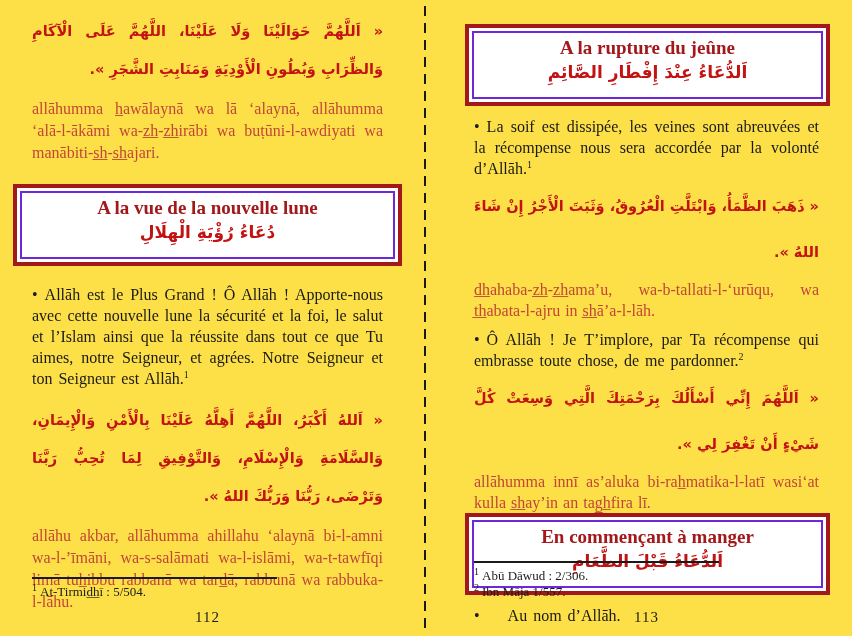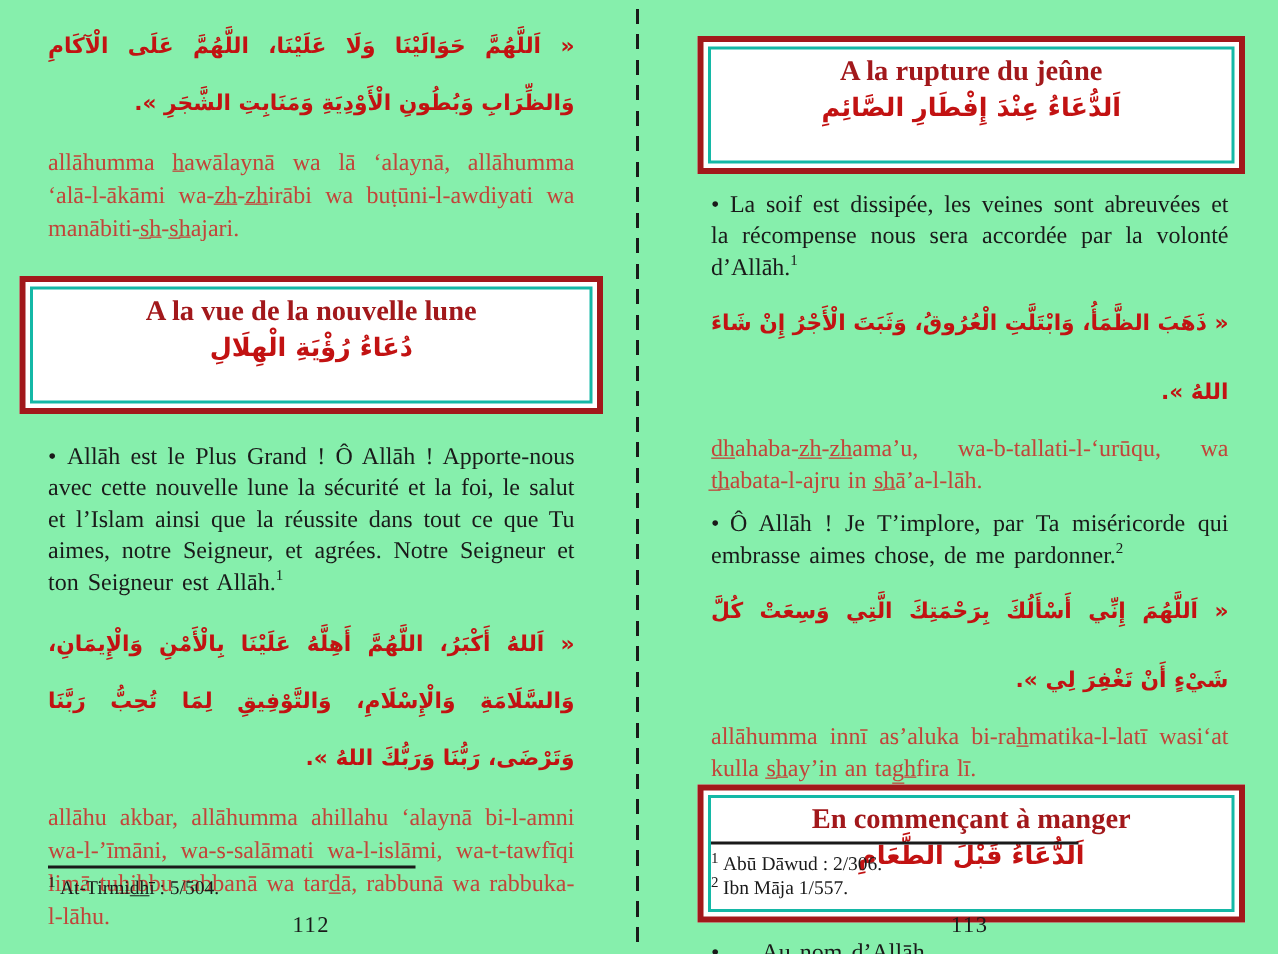--- a/index.html
+++ b/index.html
@@ -1,20 +1,20 @@
 <!DOCTYPE html>
 <html><head>
 <meta charset="utf-8">
 <style>
   * { box-sizing: border-box; margin: 0; padding: 0; }
   html, body { background: #ffffff; }
   .sheet {
     position: relative;
     width: 852px; height: 636px;
-    background: #86efac;
+    background: #fde047;
     font-family: "Liberation Serif", serif;
     overflow: hidden;
     color: #1a1a1a;
   }
   .page { position: absolute; top: 0; height: 636px; overflow: hidden; }
   .page-left  { left: 0; width: 426px; padding: 12px 43px 0 32px; }
   .page-right { left: 426px; width: 426px; padding: 24px 33px 0 48px; }
 
   .divider {
     position: absolute; left: 424px; top: 6px; bottom: 4px; width: 2px;
@@ -55,23 +55,23 @@
   .bullet { margin-right: 7px; }
   .bullet-wide { margin-right: 28px; }
 
   
   .section-box {
     border: 4px solid #A2181B;
     padding: 3px;
     background: #ffffff;
   }
   .section-box-inner {
-    border: 2px solid #14b8a6;
+    border: 2px solid #6d28d9;
     text-align: center;
-    padding: 3px 6px 22px;
+    padding: 3px 6px 12px;
   }
   .box-title {
     color: #A2181B;
     font-weight: bold;
     font-size: 19px;
     line-height: 24px;
   }
   .box-ar {
     color: #C21212;
     font-family: "DejaVu Sans", sans-serif;
@@ -141,21 +141,21 @@
         <div class="box-ar">اَلدُّعَاءُ عِنْدَ إِفْطَارِ الصَّائِمِ</div>
       </div>
     </div>
 
     <p class="fr mt10"><span class="bullet">•</span><span>La soif est dissipée, les veines sont abreuvées et la récompense nous sera accordée par la volonté d’Allāh.</span><sup>1</sup></p>
 
     <div class="ar mt4">« ذَهَبَ الظَّمَأُ، وَابْتَلَّتِ الْعُرُوقُ، وَثَبَتَ الْأَجْرُ إِنْ شَاءَ اللهُ ».</div>
 
     <div class="translit mt4">d̲h̲ahaba-z̲h̲-z̲h̲ama’u, wa-b-tallati-l-‘urūqu, wa t̲h̲abata-l-ajru in s̲h̲ā’a-l-lāh.</div>
 
-    <p class="fr mt8"><span class="bullet">•</span><span>Ô Allāh ! Je T’implore, par Ta miséricorde qui embrasse aimes chose, de me pardonner.</span><sup>2</sup></p>
+    <p class="fr mt8"><span class="bullet">•</span><span>Ô Allāh ! Je T’implore, par Ta récompense qui embrasse toute chose, de me pardonner.</span><sup>2</sup></p>
 
     <div class="ar mt4">« اَللَّهُمَ إِنِّي أَسْأَلُكَ بِرَحْمَتِكَ الَّتِي وَسِعَتْ كُلَّ شَيْءٍ أَنْ تَغْفِرَ لِي ».</div>
 
     <div class="translit mt4">allāhumma innī as’aluka bi-rah̲matika-l-latī wasi‘at kulla s̲h̲ay’in an tag̲h̲fira lī.</div>
 
     <div class="section-box second">
       <div class="section-box-inner">
         <div class="box-title">En commençant à manger</div>
         <div class="box-ar">اَلدُّعَاءُ قَبْلَ الطَّعَامِ</div>
       </div>

